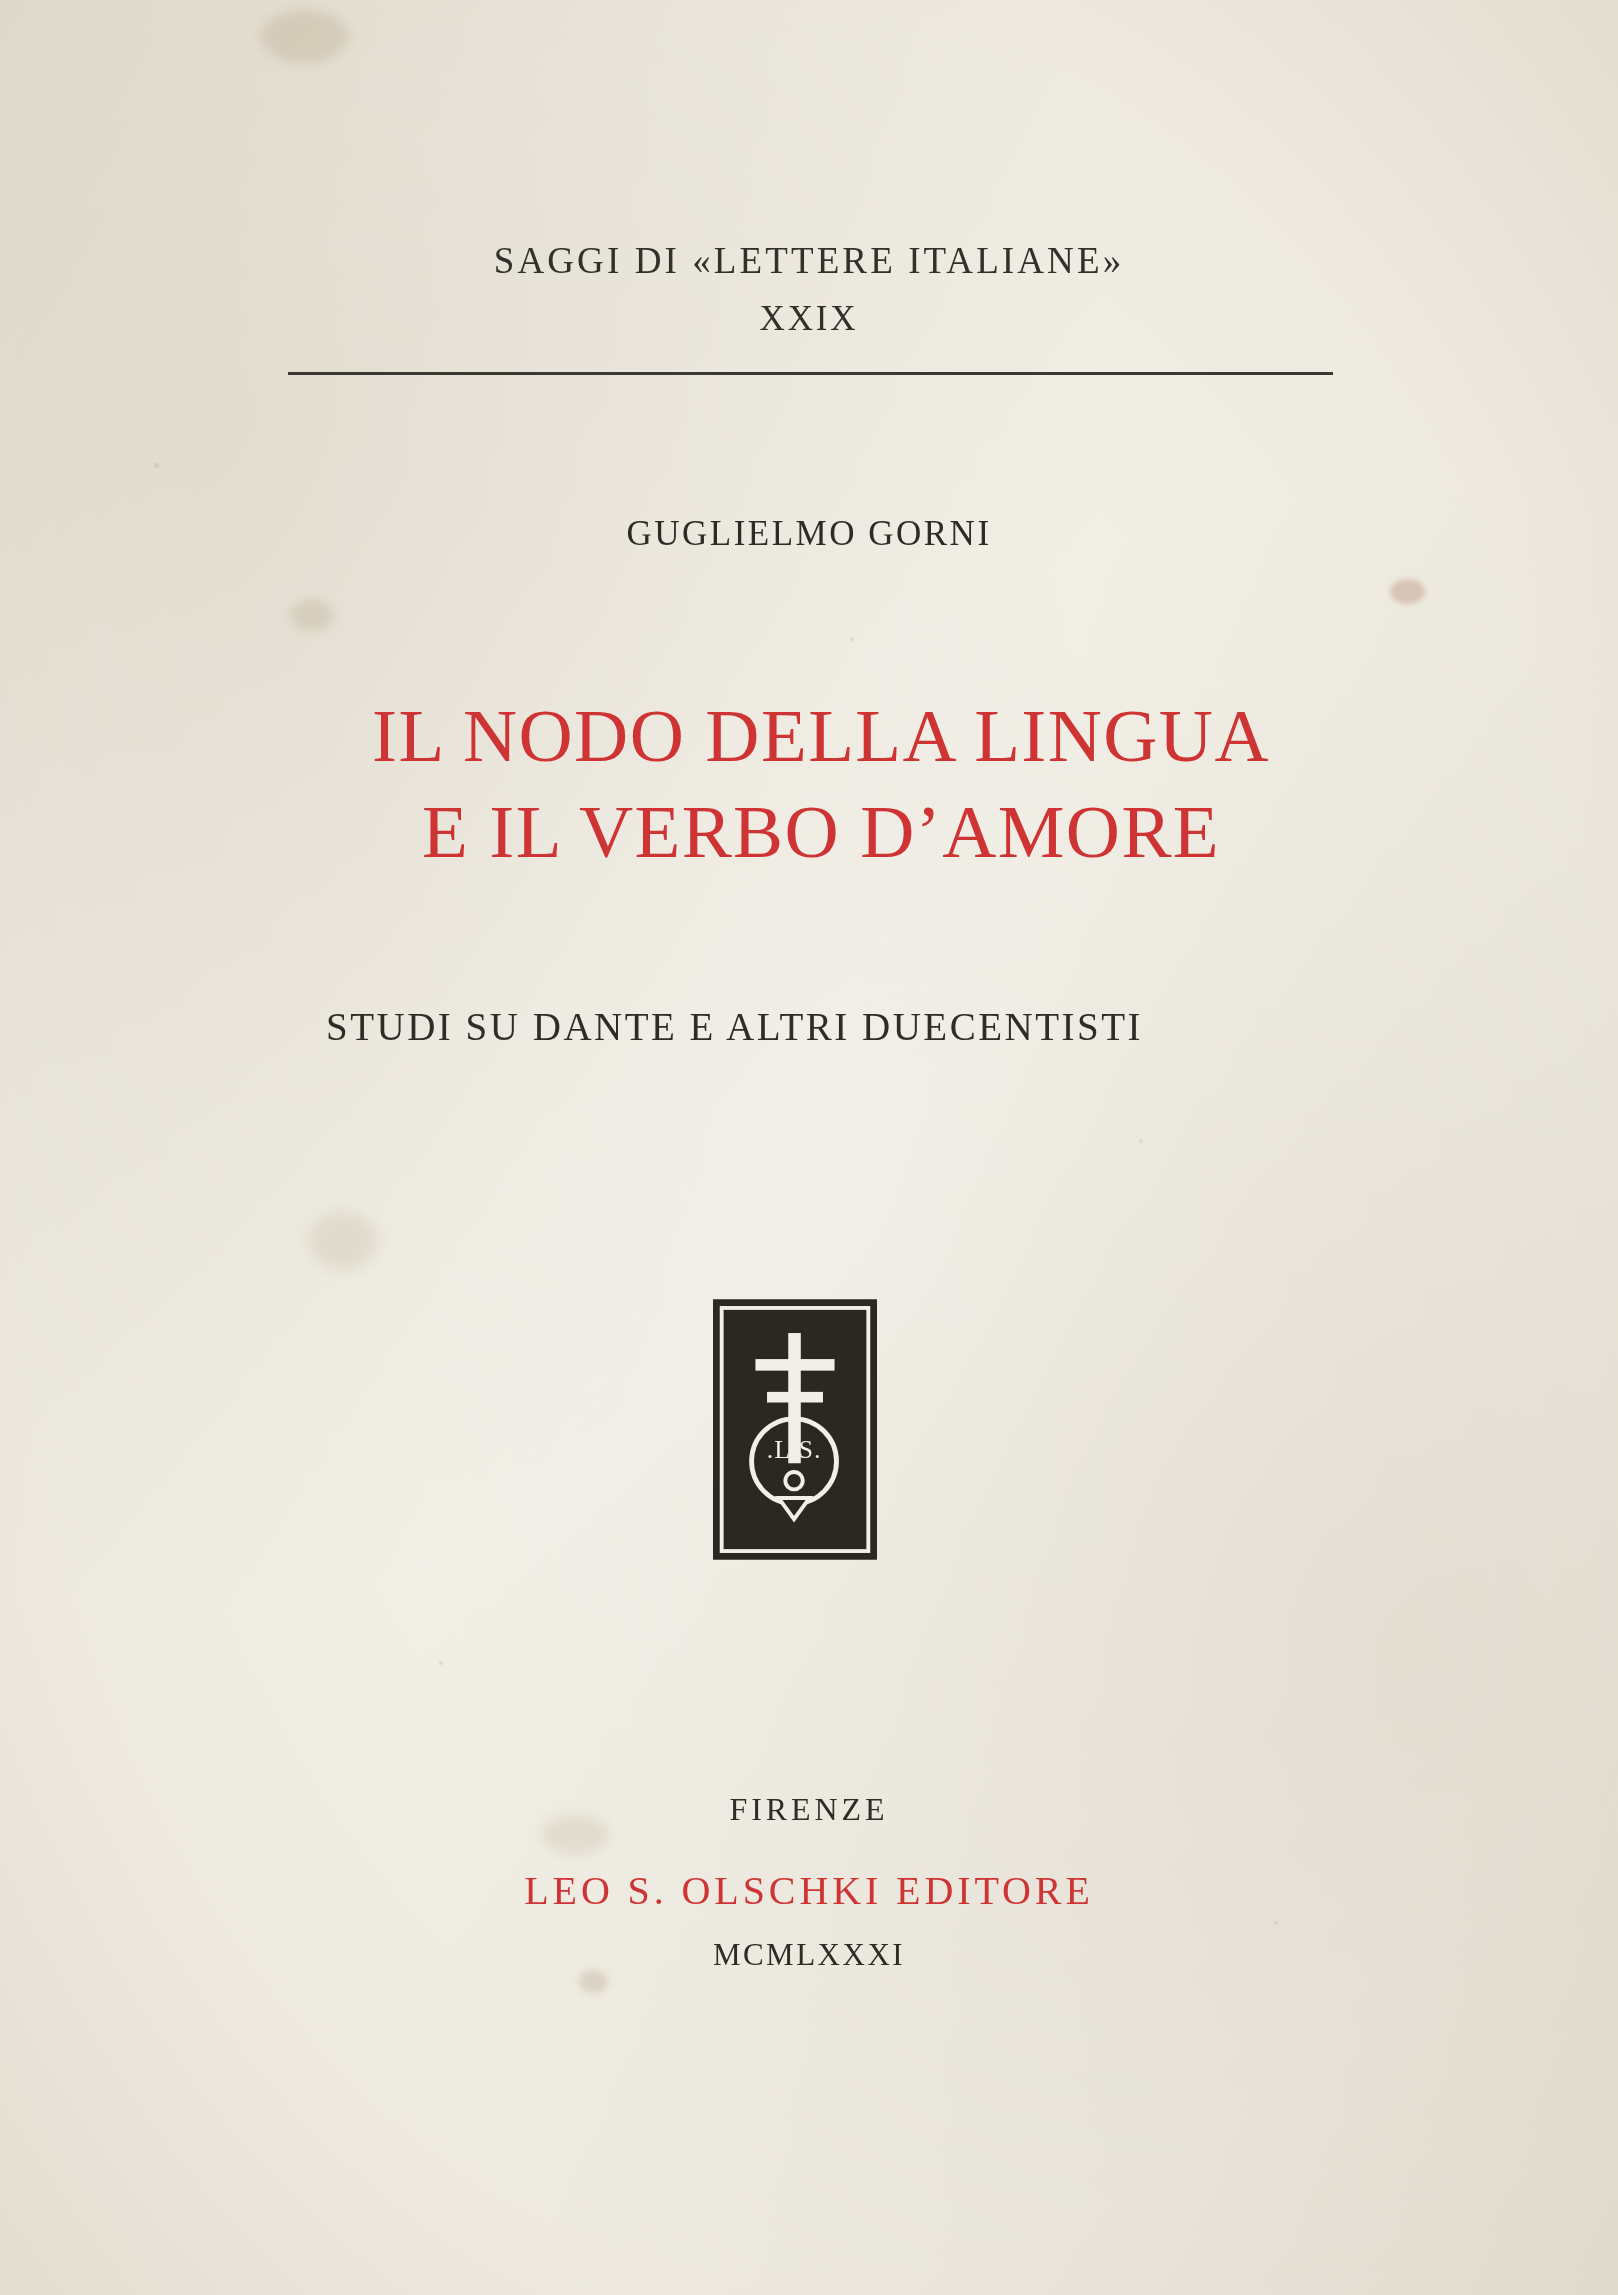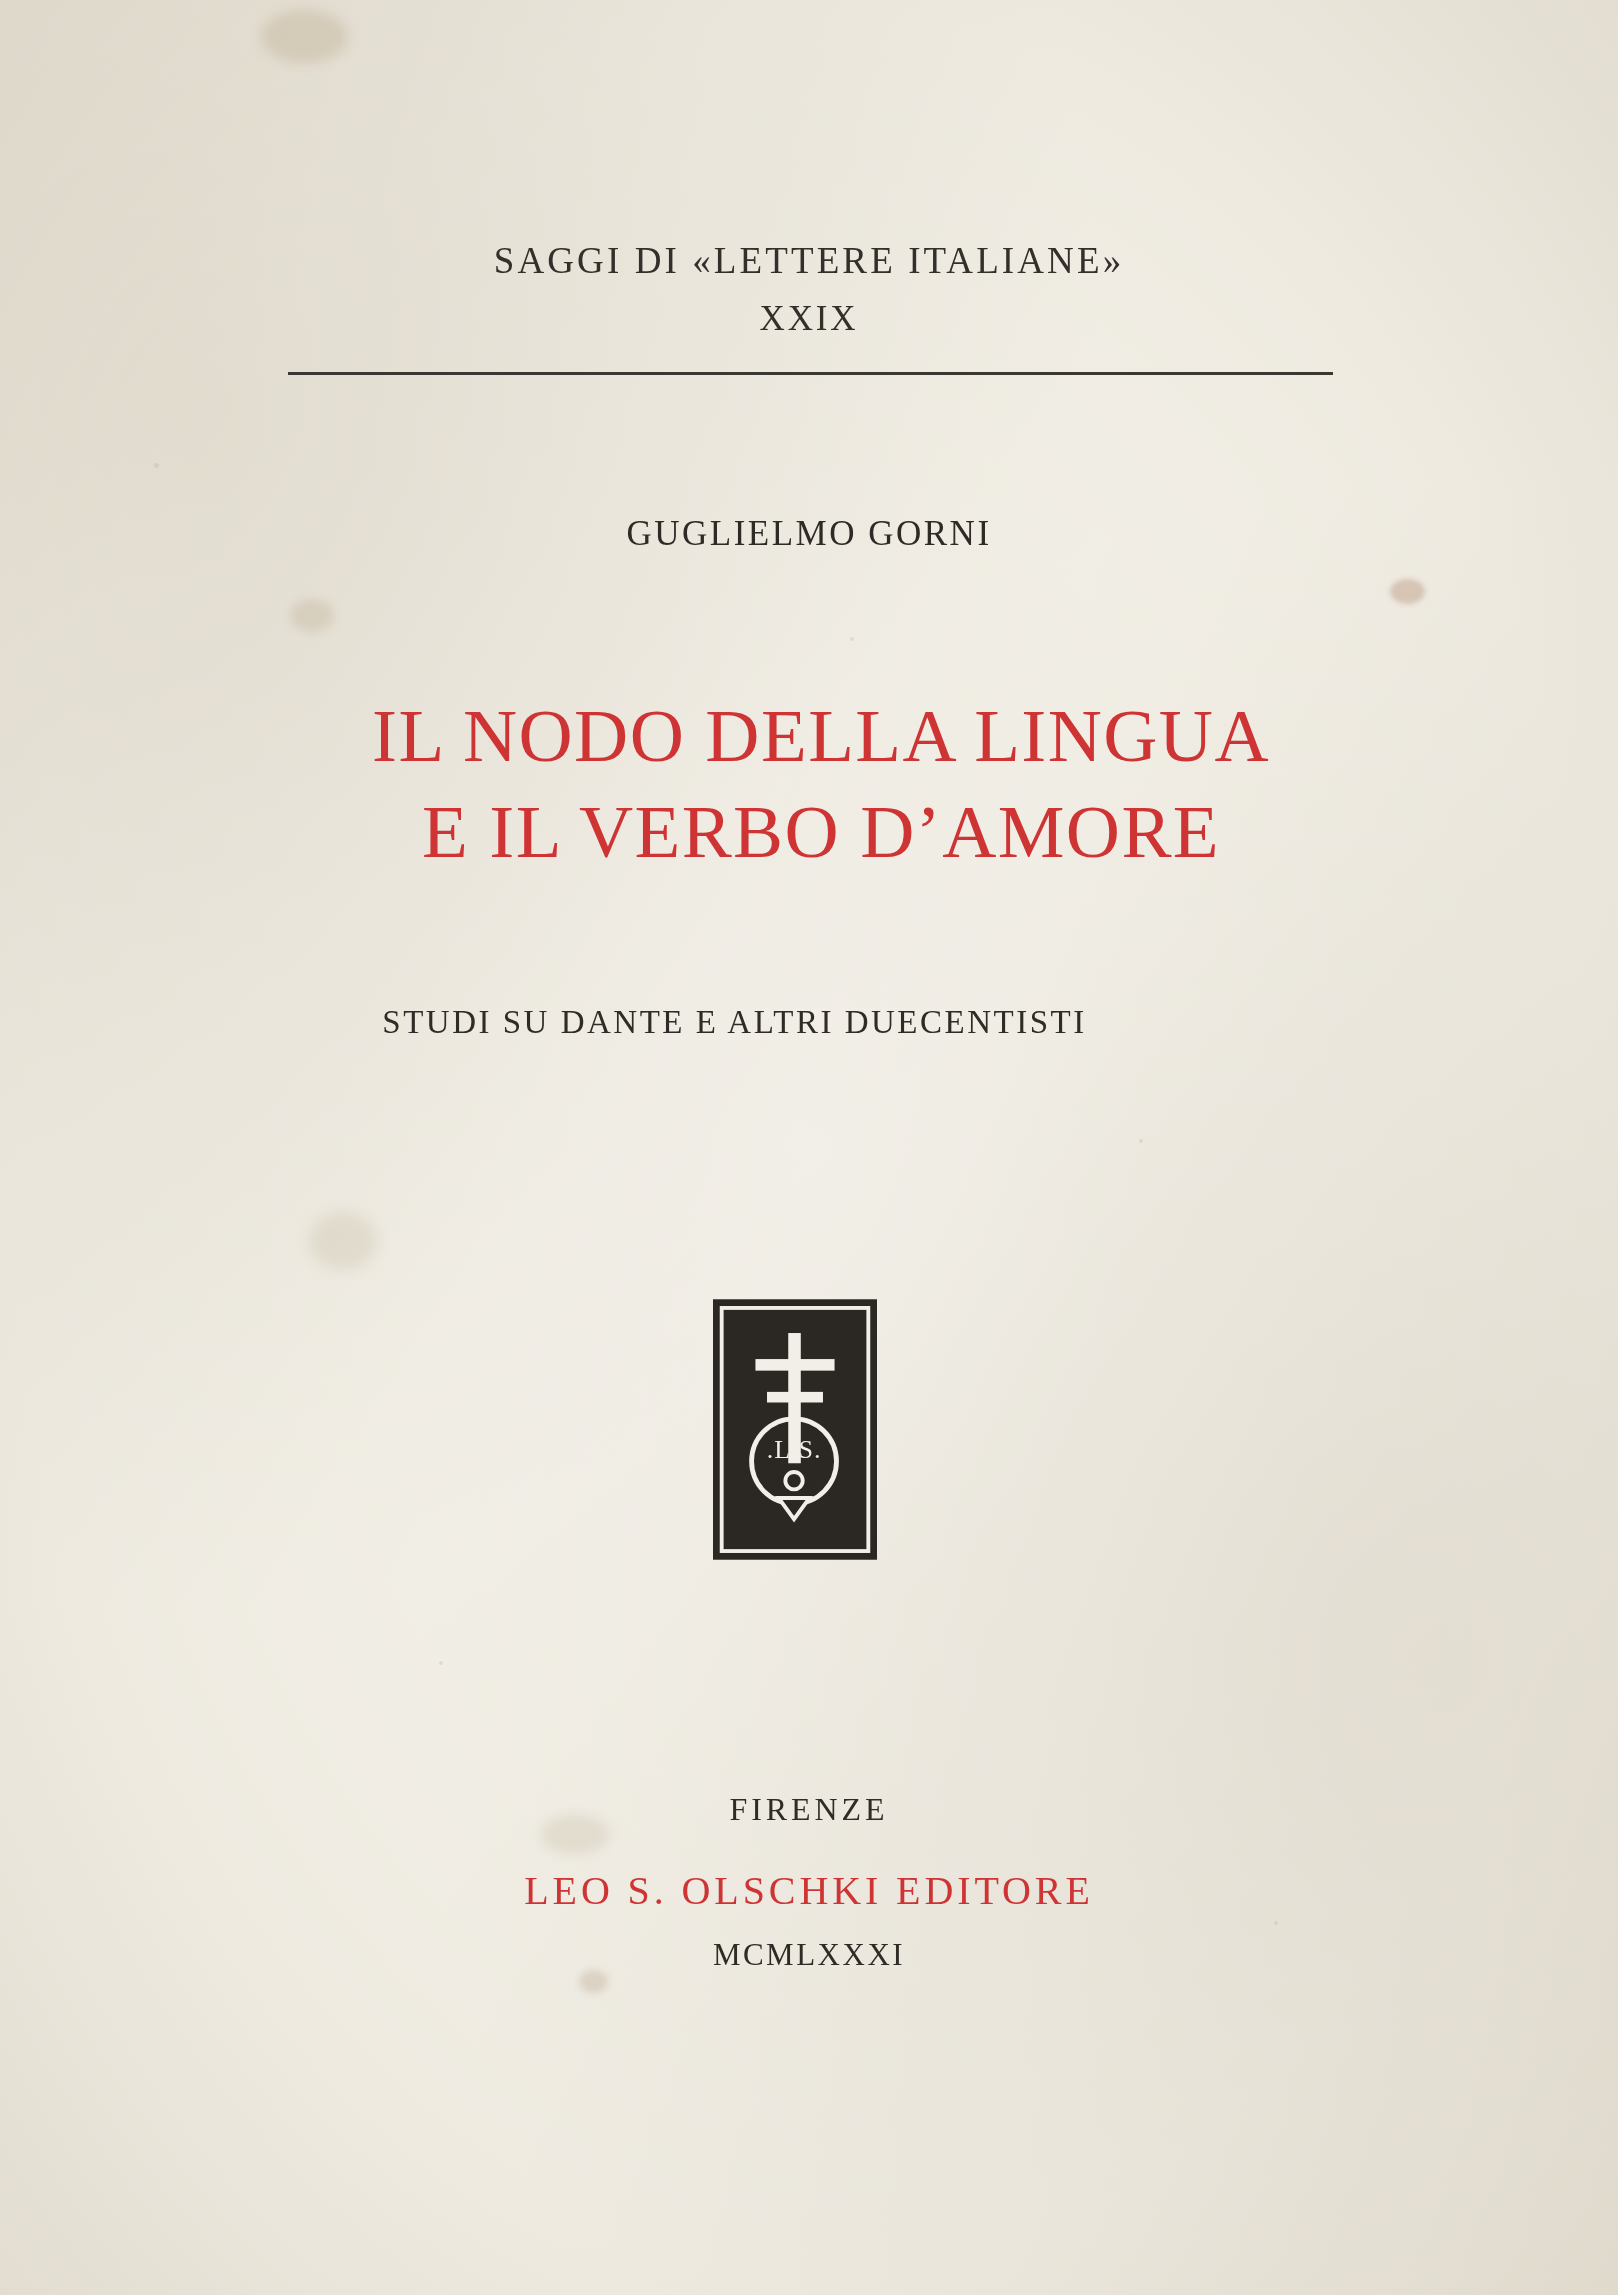--- a/index.html
+++ b/index.html
@@ -105,21 +105,21 @@
   .main-title .line {
     display: block;
     white-space: nowrap;
   }
 
   .subtitle {
     position: absolute;
     left: 0;
     top: 1004px;
     width: 1469px;
-    font-size: 33px;
+    font-size: 39px;
     letter-spacing: 2.5px;
     color: #2f2c28;
   }
 
   .logo-wrap {
     position: absolute;
     left: 713px;
     top: 1299px;
     width: 164px;
     height: 261px;

